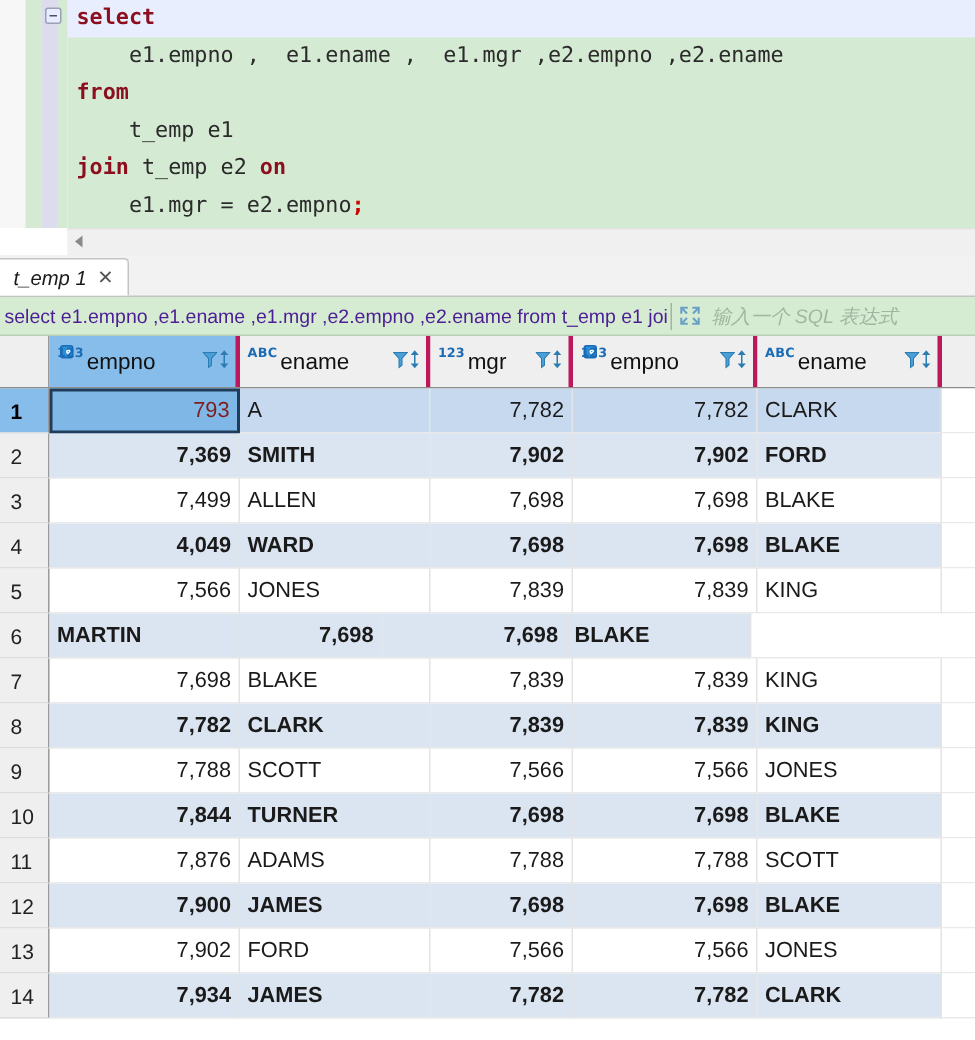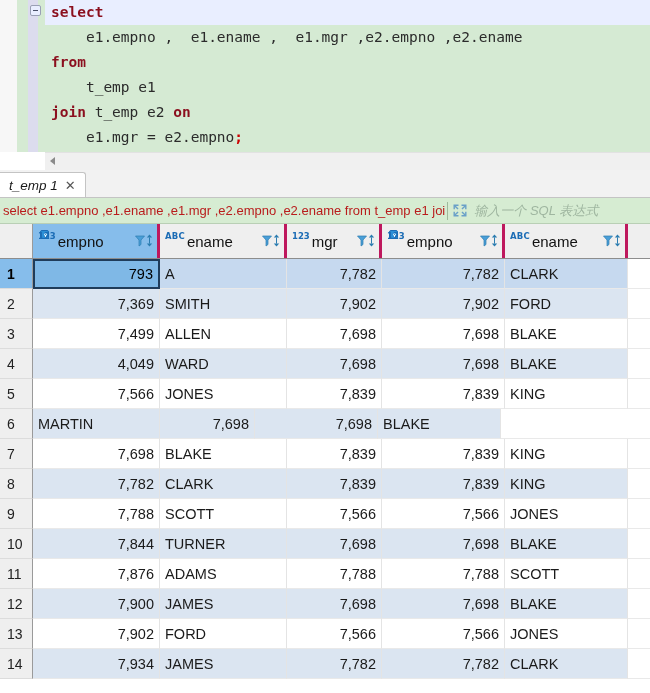--- a/index.html
+++ b/index.html
@@ -71,21 +71,21 @@
     font-family:"DejaVu Sans",sans-serif;
   }
 
   
   .filterbar{
     position:relative;height:25px;background:#d6ecd2;
     border-bottom:1px solid #b9cfb5;
     display:flex;align-items:center;overflow:hidden;
   }
   .filter-sql{
-    padding-left:3px;font-size:13px;color:#b91c1c;
+    padding-left:3px;font-size:13px;color:#4c1d95;
     white-space:nowrap;overflow:hidden;flex:0 0 auto;max-width:492px;
   }
   .filter-div{width:1px;height:18px;background:#9fb89b;margin:0 4px 0 2px;flex:0 0 auto;}
   .expand-ico{
     position:relative;width:16px;height:15px;flex:0 0 auto;margin-right:6px;
   }
   .expand-ico svg{display:block;}
   .filter-placeholder{
     font-size:13px;color:#9fb6a0;font-style:italic;white-space:nowrap;
     flex:0 0 auto;
@@ -103,24 +103,24 @@
   .rowhdr.sel{background:#86bdeb;font-weight:bold;color:#000;}
   .cell{
     box-sizing:border-box;
     border-right:1px solid #e4e4e4;border-bottom:1px solid #e9e9e9;
     display:flex;align-items:center;
     font-size:14.5px;color:#1a1a1a;
     padding:0 5px;overflow:hidden;white-space:nowrap;
   }
   .cell.num{justify-content:flex-end;}
   .cell.txt{justify-content:flex-start;}
-  .grid-row.alt .cell{background:#dbe5f1;}
+  .grid-row.alt .cell{background:#dbe5f1;font-weight:bold;}
   .grid-row.sel .cell{background:#c6d9ef;}
   .cell.active{
-    background:#7fb8e6 !important;color:#000000;
+    background:#7fb8e6 !important;color:#7f1d1d;
     border:2px solid #1f3c5a;
   }
   .c0{width:127px;flex:0 0 127px;}
   .c1{width:127px;flex:0 0 127px;}
   .c2{width:95px;flex:0 0 95px;}
   .c3{width:123px;flex:0 0 123px;}
   .c4{width:123px;flex:0 0 123px;}
   .cfill{flex:1 1 auto;border-right:none;background:#ffffff !important;}
 
   

